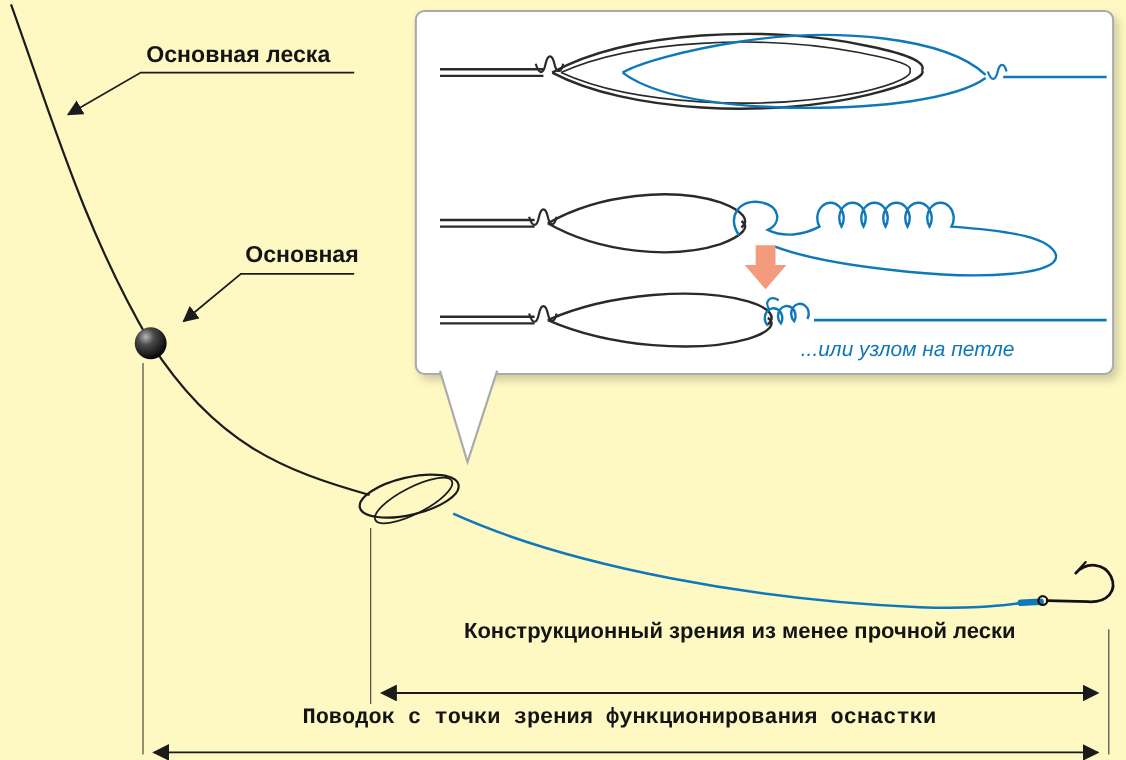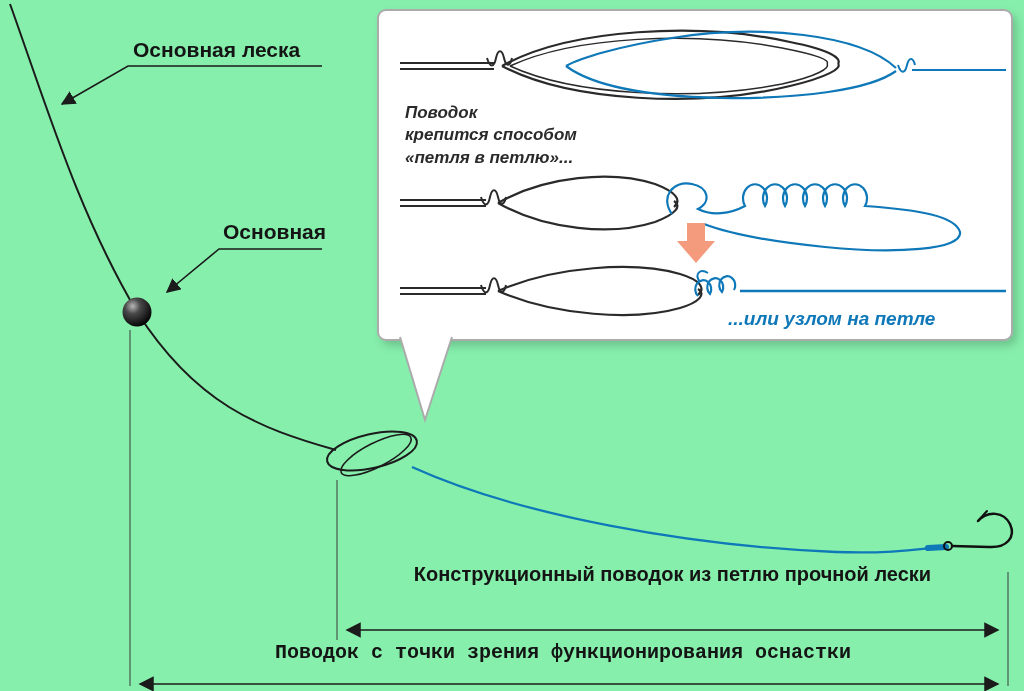--- a/index.html
+++ b/index.html
@@ -1,30 +1,30 @@
 <!DOCTYPE html>
 <html><head>
 <meta charset="utf-8">
 <style>
   html,body{margin:0;padding:0;background:#fff;}
   .stage{
-    position:relative;width:1024px;height:691px;background:#86efac;overflow:hidden;
+    position:relative;width:1024px;height:691px;background:#fef9c3;overflow:hidden;
     font-family:"Liberation Sans","DejaVu Sans",sans-serif;color:#1b1b1b;
   }
   .stage svg{position:absolute;left:0;top:0;}
   .lbl{position:absolute;white-space:nowrap;}
   .callout-lbl{font-size:21px;font-weight:600;color:#141414;}
   .inset-note1{
     position:absolute;left:405px;top:102px;width:240px;
     font-size:17px;font-style:italic;font-weight:700;color:#2a2a2a;
     line-height:1.32;white-space:pre-line;
   }
   .inset-note2{
     position:absolute;left:728px;top:308px;
-    font-size:19px;font-style:italic;font-weight:700;color:#0e78b8;white-space:nowrap;
+    font-size:19px;font-style:italic;font-weight:400;color:#0e78b8;white-space:nowrap;
   }
   .dim-lbl{
     position:absolute;text-align:center;font-size:20px;font-weight:700;color:#141414;
   }
   .dim1-lbl{left:337px;width:671px;top:563px;}
   .dim2-lbl{left:118px;width:890px;top:641px;font-family:Liberation Mono, monospace;}
 </style>
 </head>
 <body>
 
@@ -120,23 +120,20 @@
       <line x1="1008" y1="572" x2="1008" y2="686"></line>
     </g>
     <line x1="347" y1="630" x2="998" y2="630" stroke="#1b1b1b" stroke-width="1.7" marker-start="url(#arr)" marker-end="url(#arr)"></line>
     <line x1="140" y1="684" x2="998" y2="684" stroke="#1b1b1b" stroke-width="1.7" marker-start="url(#arr)" marker-end="url(#arr)"></line>
   </svg>
 
   <div class="lbl callout-lbl" style="left:133px;top:38px;">Основная леска</div>
 
   <div class="lbl callout-lbl" style="left:223px;top:220px;">Основная</div>
 
-  <div class="inset-note1">Поводок
-крепится способом
-«петля в петлю»...</div>
 
   <div class="inset-note2">...или узлом на петле</div>
 
-  <div class="dim-lbl dim1-lbl">Конструкционный поводок из петлю прочной лески</div>
+  <div class="dim-lbl dim1-lbl">Конструкционный зрения из менее прочной лески</div>
 
   <div class="dim-lbl dim2-lbl">Поводок с точки зрения функционирования оснастки</div>
 
 </div>
 
 </body></html>

